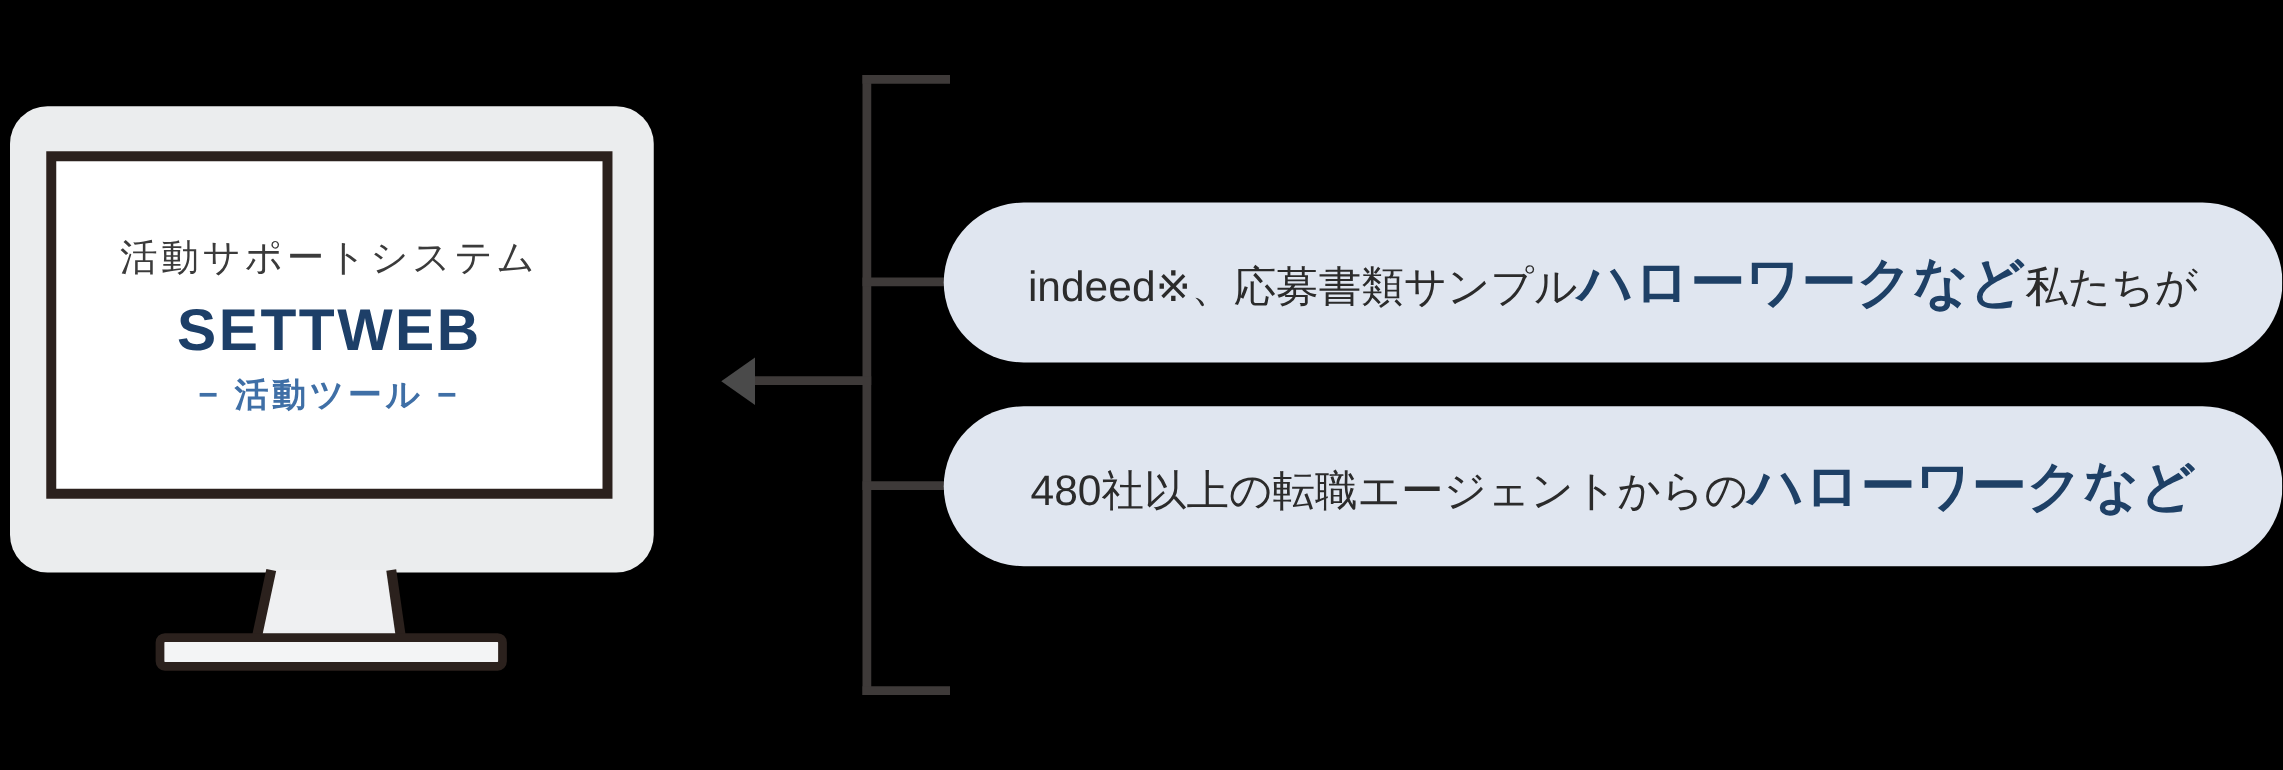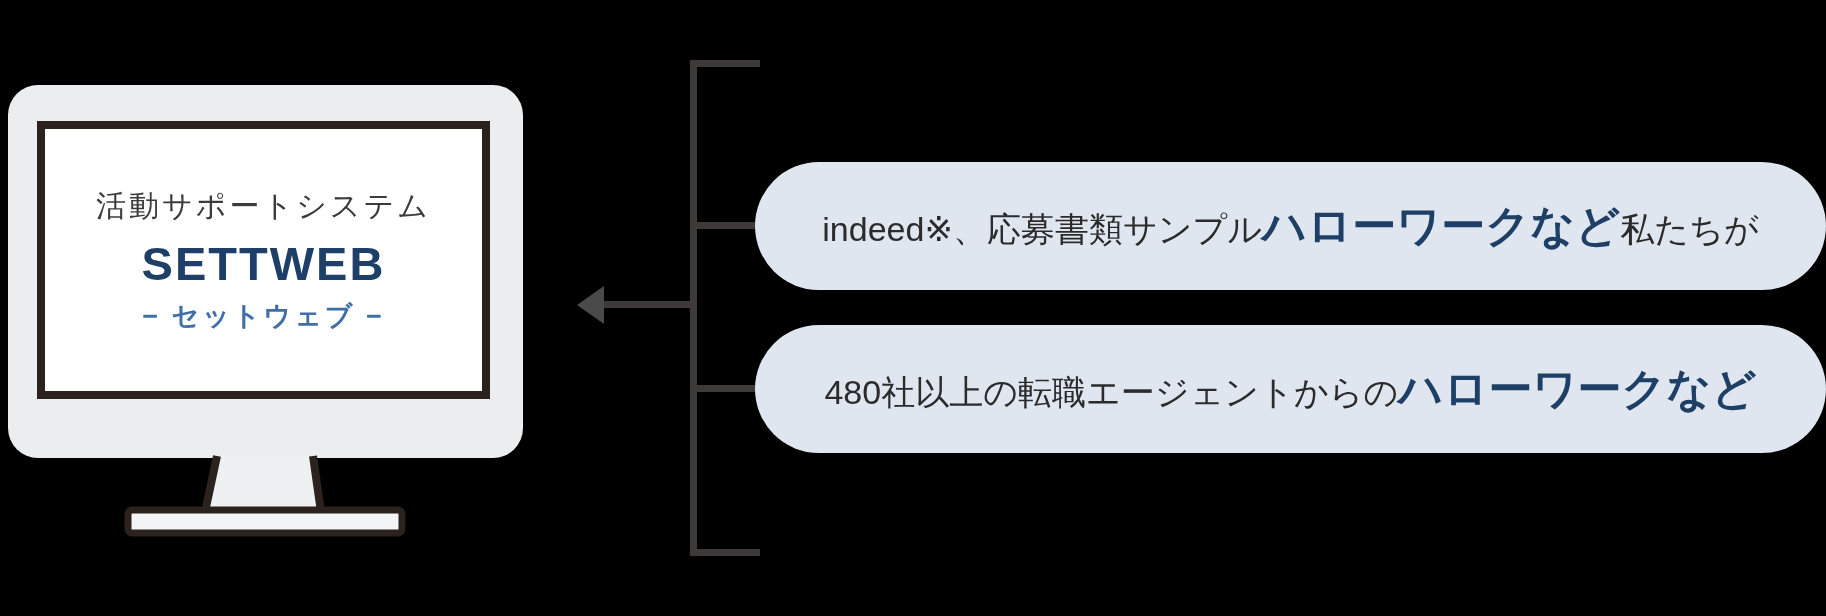--- a/index.html
+++ b/index.html
@@ -87,21 +87,21 @@
   <svg class="monitor-stand-svg" width="300" height="90" viewBox="0 0 300 90">
     <polygon points="97,6 193,6 201,62 85,62" fill="#eff0f2"></polygon>
     <line x1="97" y1="6" x2="85" y2="62" stroke="#2b211d" stroke-width="8"></line>
     <line x1="193" y1="6" x2="201" y2="62" stroke="#2b211d" stroke-width="8"></line>
     <rect x="8" y="60" width="274" height="23" rx="4" fill="#f3f4f5" stroke="#2b211d" stroke-width="7"></rect>
   </svg>
   <div class="monitor-screen"></div>
   <div class="screen-content">
     <div class="system-label">活動サポートシステム</div>
     <div class="brand">SETTWEB</div>
-    <div class="brand-reading">− セットウェブ −</div>
+    <div class="brand-reading">− 活動ツール −</div>
   </div>
 
   <div class="v-line"></div>
   <div class="branch branch-1"></div>
   <div class="branch branch-2"></div>
   <div class="branch branch-3"></div>
   <div class="branch branch-4"></div>
   <div class="arrow-shaft"></div>
   <div class="arrow-head"></div>
 

